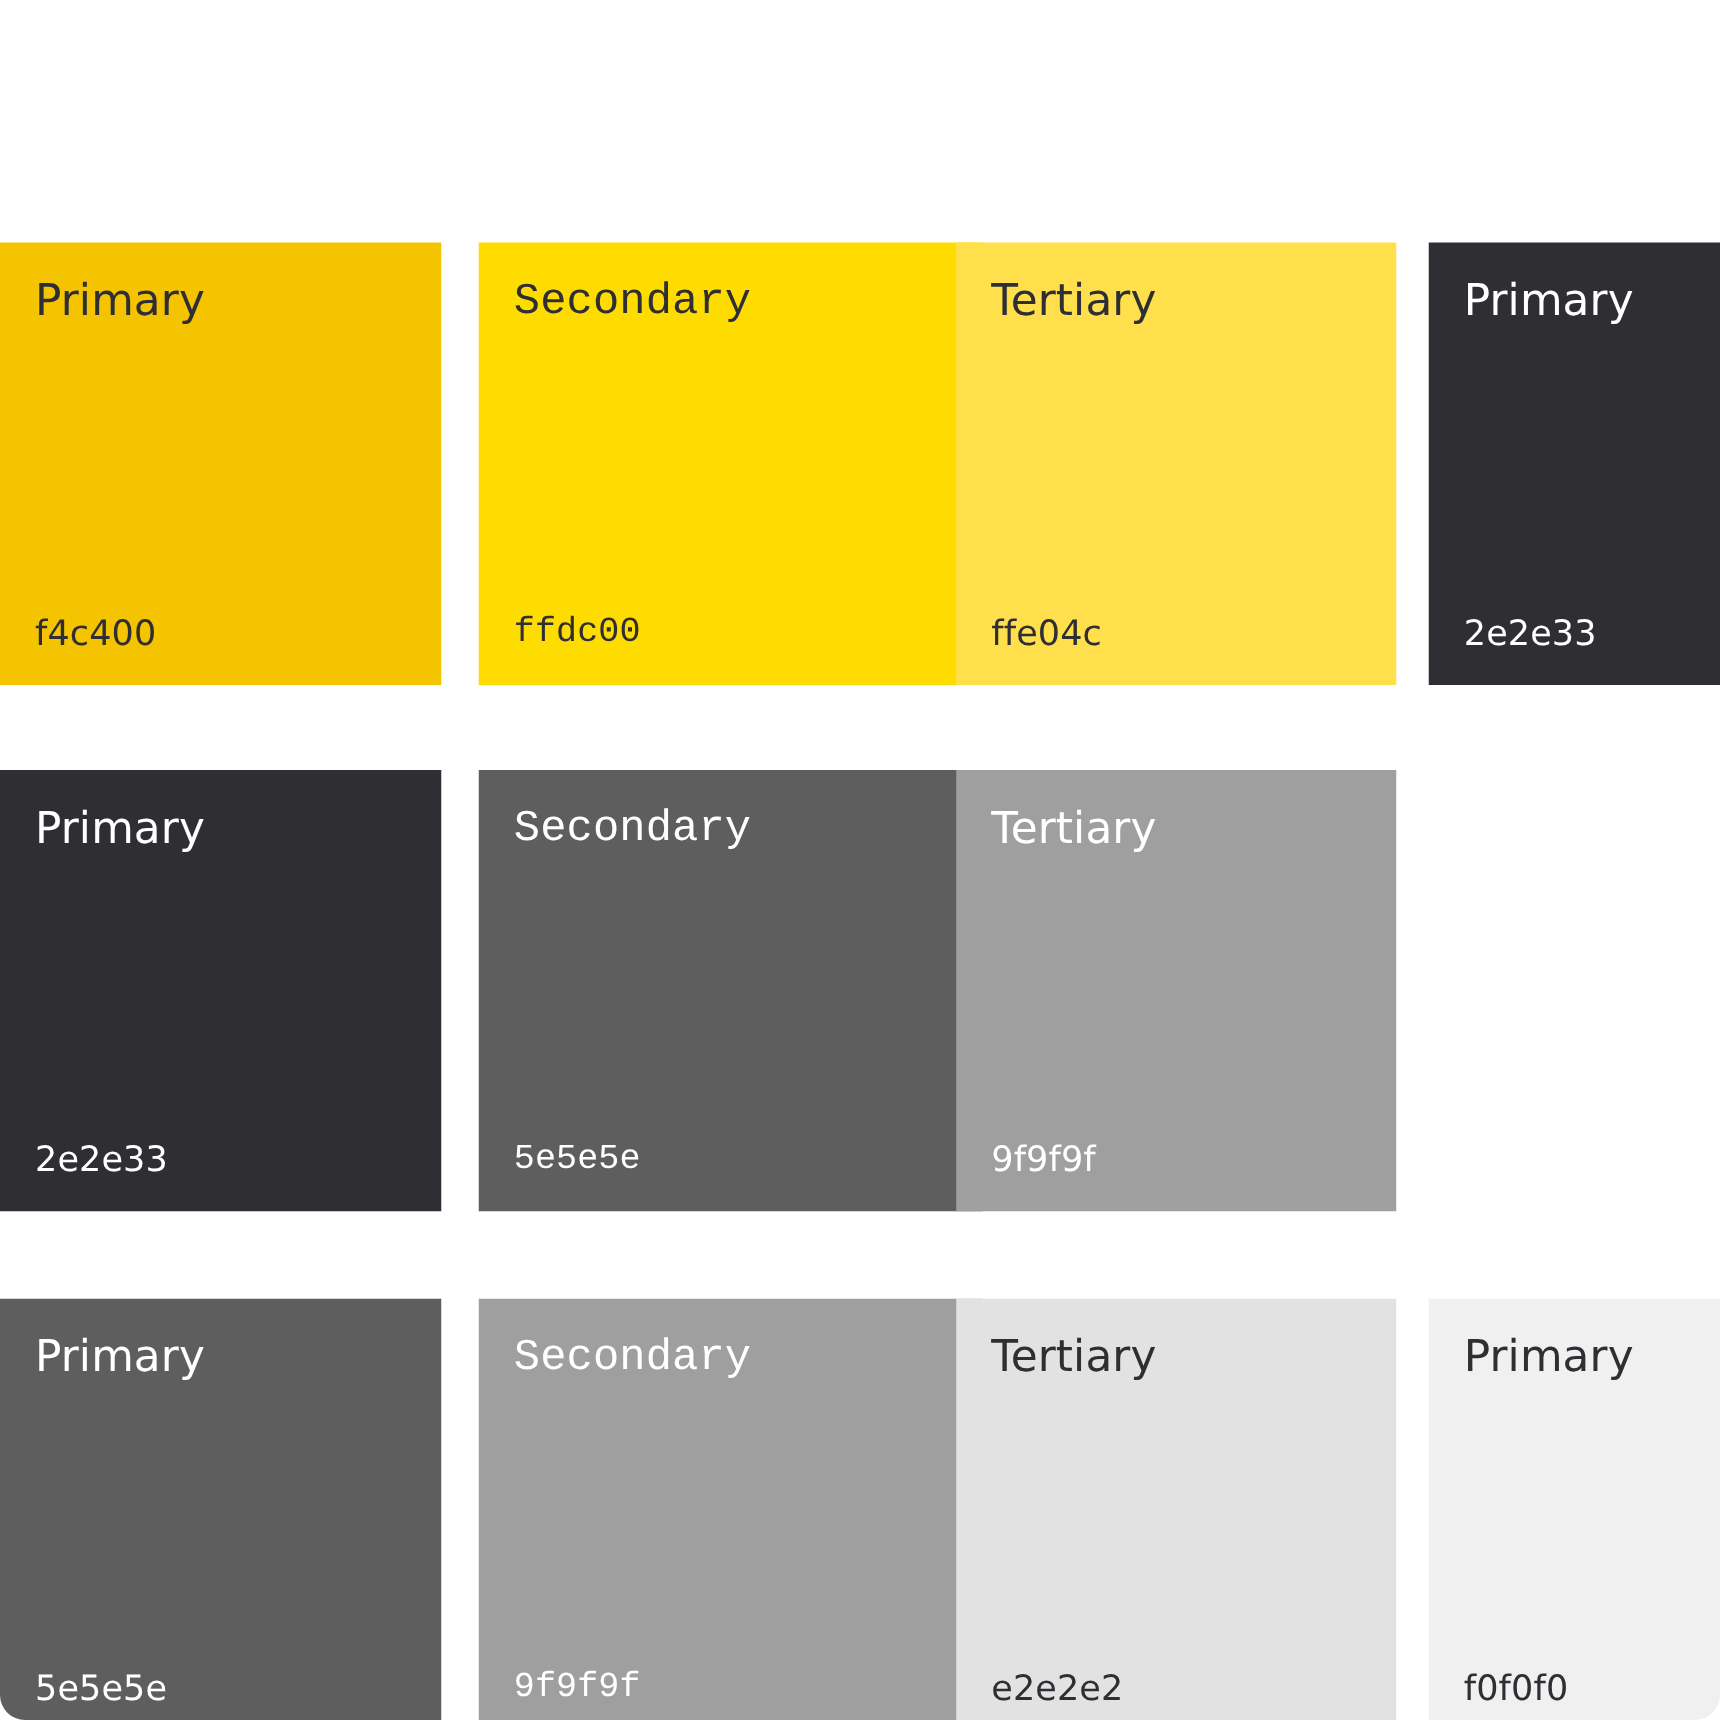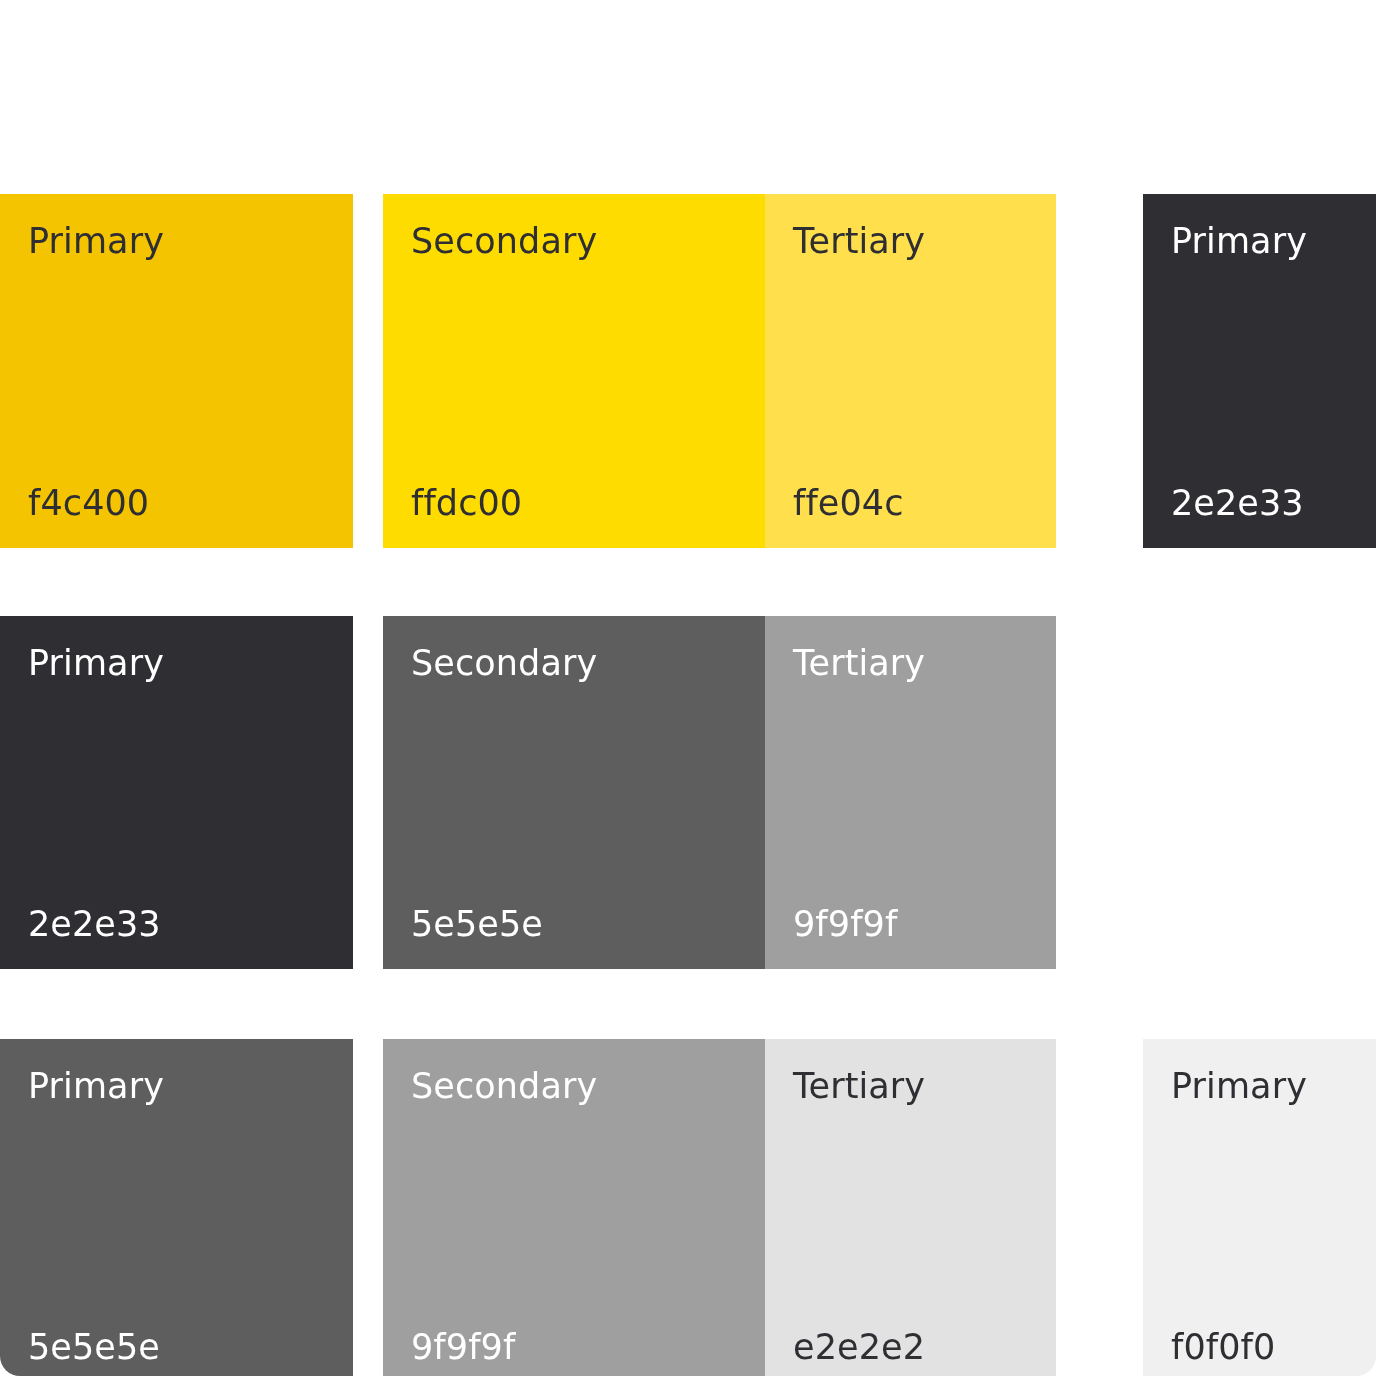--- a/index.html
+++ b/index.html
@@ -37,39 +37,39 @@
   .row-2 { top: 600px; height: 353px; }
   .row-3 { top: 1023px; height: 353px; }
 
   .swatch {
     position: absolute;
     top: 0;
     height: 100%;
     box-sizing: border-box;
   }
   .col-1 { left: 0px;    width: 353px; }
-  .col-2 { left: 383px;  width: 403px; }
-  .col-3 { left: 765px;  width: 291px; }
+  .col-2 { left: 383px;  width: 403px; font-family: Liberation Mono, monospace; }
+  .col-3 { left: 765px;  width: 352px; }
   .col-4 { left: 1143px; width: 245px; }
 
   .swatch-label {
     position: absolute;
     left: 28px;
     top: 26px;
     font-size: 35px;
     font-weight: 400;
     letter-spacing: 0.1px;
     line-height: 1.2;
     white-space: nowrap;
   }
   .swatch-hex {
     position: absolute;
     left: 28px;
     bottom: 24px;
-    font-size: 35px;
+    font-size: 28px;
     font-weight: 400;
     letter-spacing: 0.1px;
     line-height: 1.2;
     white-space: nowrap;
   }
   .text-dark  { color: #2e2e33; }
   .text-light { color: #ffffff; }
 </style>
 </head>
 <body>

